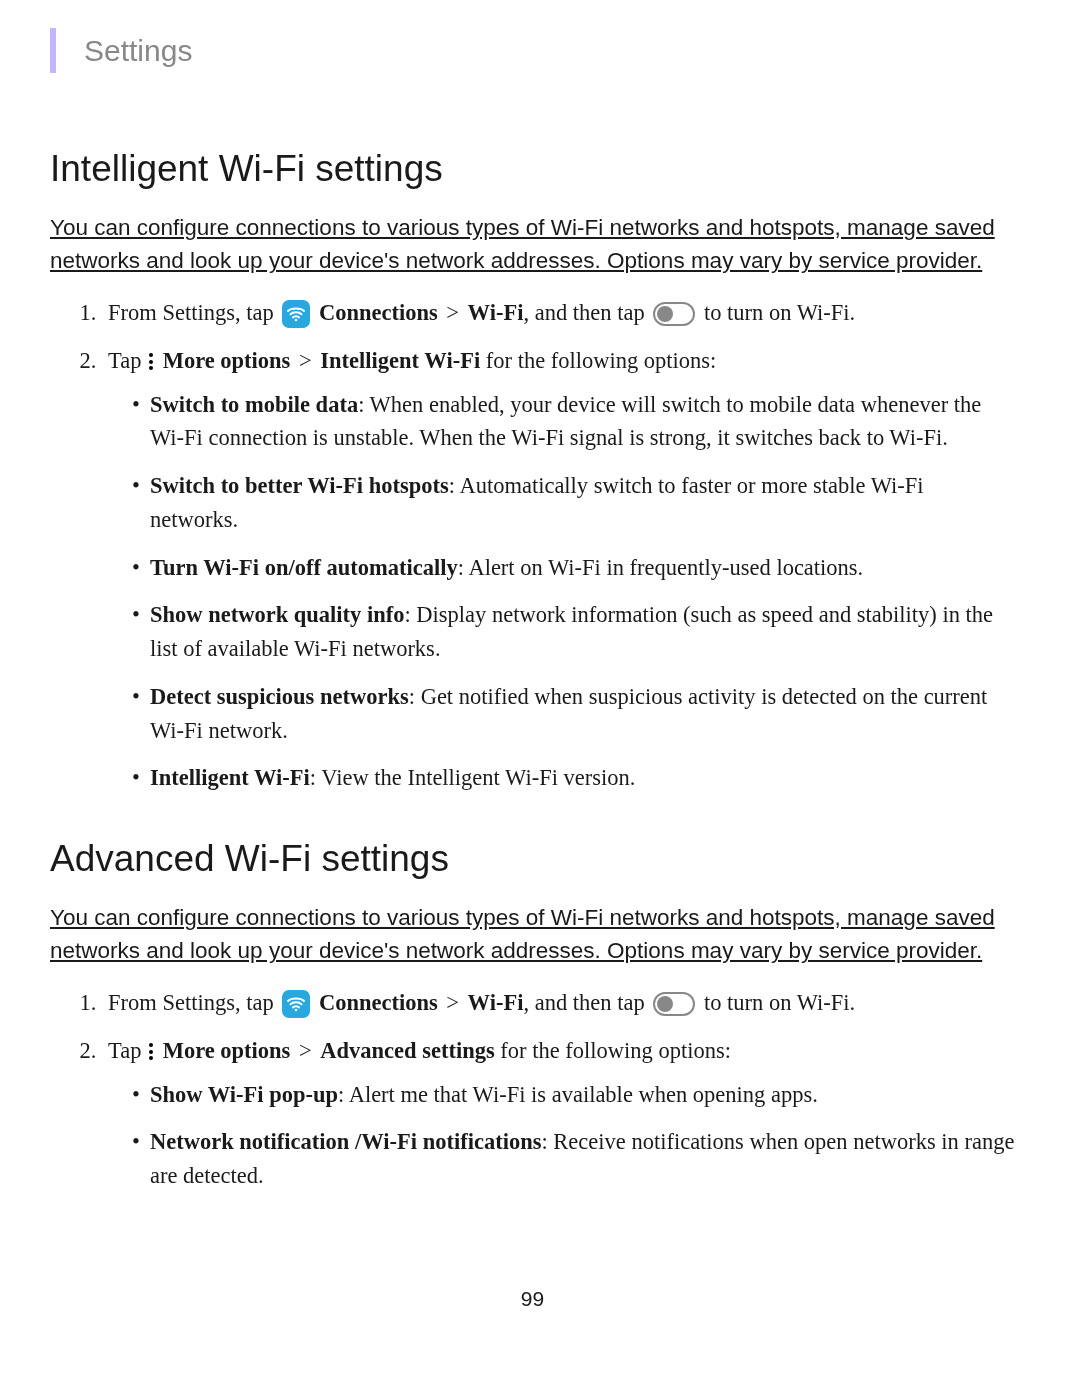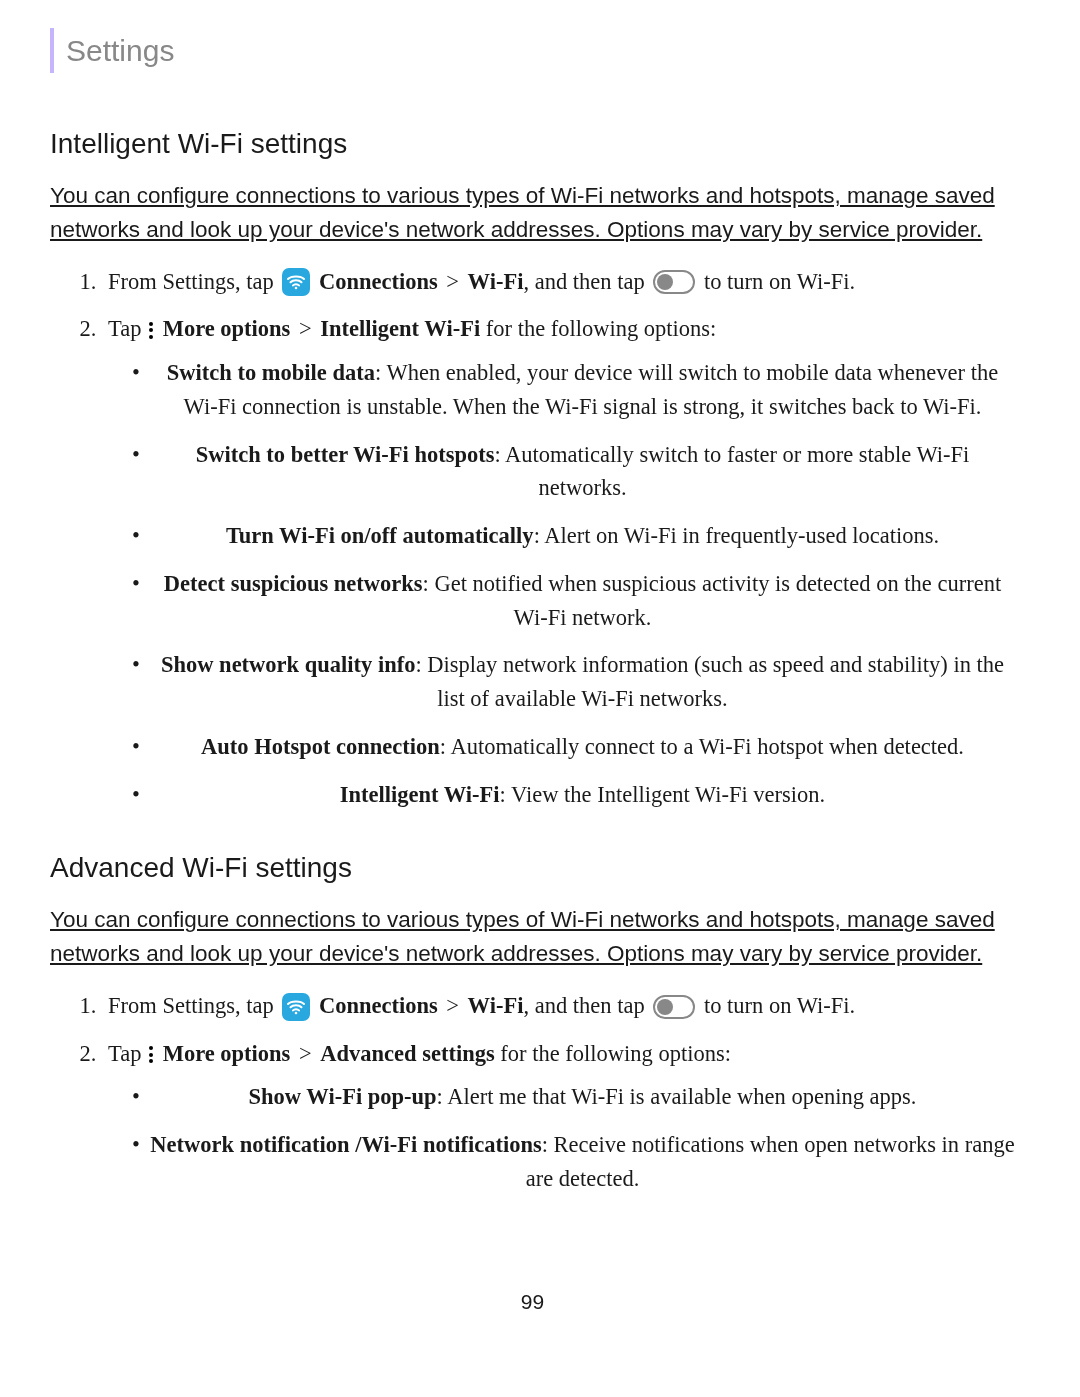--- a/index.html
+++ b/index.html
@@ -10,31 +10,31 @@
     background: #ffffff;
     color: #1a1a1a;
     font-size: 22.5px;
     line-height: 1.5;
   }
   .page {
     padding: 28px 65px 30px 50px;
     box-sizing: border-box;
   }
   .header-block {
-    border-left: 4px solid #c4b5fd;
-    padding-left: 12px;
-    margin-bottom: 50px;
+    border-left: 6px solid #c4b5fd;
+    padding-left: 28px;
+    margin-bottom: 68px;
   }
   .header-title {
     font-size: 30px;
     color: #888;
     font-weight: 400;
   }
   h2 {
-    font-size: 28px;
+    font-size: 37px;
     font-weight: 400;
     margin: 0 0 14px 0;
   }
   .intro {
     margin: 0 0 18px 0;
     text-decoration: underline;
   }
   ol {
     list-style: decimal;
     margin: 0 0 18px 0;
@@ -42,21 +42,20 @@
   }
   ol > li {
     padding-left: 6px;
     margin-bottom: 14px;
     font-family: Liberation Serif, serif;
   }
   ul {
     list-style: none;
     margin: 10px 0 0 0;
     padding-left: 42px;
-    text-align: center;
   }
   ul > li {
     position: relative;
     margin-bottom: 14px;
   }
   ul > li::before {
     content: "•";
     position: absolute;
     left: -18px;
     top: 0;
@@ -154,23 +153,22 @@
           </span>
         <span class="bold">More options</span>
         <span class="sep">&gt;</span>
         <span class="bold">Intelligent Wi-Fi</span>
         <span>for the following options:</span>
 
         <ul id="bullets-1">
             <li><span class="bold">Switch to mobile data</span><span>: When enabled, your device will switch to mobile data whenever the Wi-Fi connection is unstable. When the Wi-Fi signal is strong, it switches back to Wi-Fi.</span></li>
             <li><span class="bold">Switch to better Wi-Fi hotspots</span><span>: Automatically switch to faster or more stable Wi-Fi networks.</span></li>
             <li><span class="bold">Turn Wi-Fi on/off automatically</span><span>: Alert on Wi-Fi in frequently-used locations.</span></li>
+            <li><span class="bold">Show network quality info</span><span>: Display network information (such as speed and stability) in the list of available Wi-Fi networks.</span></li>
             <li><span class="bold">Detect suspicious networks</span><span>: Get notified when suspicious activity is detected on the current Wi-Fi network.</span></li>
-            <li><span class="bold">Show network quality info</span><span>: Display network information (such as speed and stability) in the list of available Wi-Fi networks.</span></li>
-            <li><span class="bold">Auto Hotspot connection</span><span>: Automatically connect to a Wi-Fi hotspot when detected.</span></li>
             <li><span class="bold">Intelligent Wi-Fi</span><span>: View the Intelligent Wi-Fi version.</span></li>
           </ul>
       </li>
     </ol>
   </div>
 
   <div class="section">
     <h2>Advanced Wi-Fi settings</h2>
     <p class="intro">You can configure connections to various types of Wi-Fi networks and hotspots, manage saved networks and look up your device's network addresses. Options may vary by service provider.</p>
     <ol>

